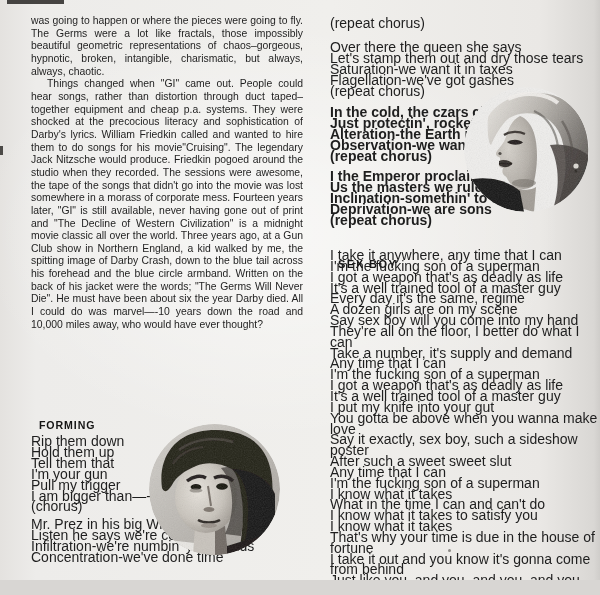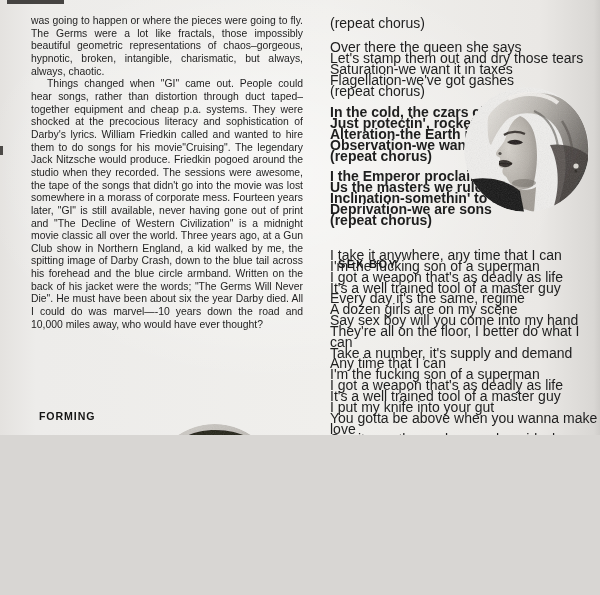--- a/index.html
+++ b/index.html
@@ -1,36 +1,36 @@
 <!DOCTYPE html>
 <html><head>
 <meta charset="utf-8">
 <style>
   html,body{margin:0;padding:0;background:#d8d6d3;}
   .page{
-    position:relative;width:600px;height:435px;overflow:hidden;
+    position:relative;width:600px;height:580px;overflow:hidden;
     background:
       radial-gradient(ellipse 420px 300px at 45% 40%, rgba(255,255,255,.55), rgba(255,255,255,0) 70%),
       linear-gradient(90deg,#e4e2df 0%,#edecea 6%,#f0efec 55%,#eae8e5 90%,#d9d7d4 99%,#cfcdca 100%),
       #eceae7;
     font-family:"Liberation Sans","DejaVu Sans",sans-serif;
     color:#1e1e1e;
   }
   
   .artifact-bar{position:absolute;left:7px;top:0;width:57px;height:4px;background:#343230;filter:blur(.5px);opacity:.9;}
   .artifact-speck-left{position:absolute;left:0;top:146px;width:3px;height:9px;background:#4c4a47;filter:blur(.4px);}
   .artifact-dot{position:absolute;left:448px;top:549px;width:3px;height:3px;border-radius:50%;background:#8d8b87;}
 
   
   .prose{position:absolute;left:31px;top:15px;width:272px;font-size:10.4px;line-height:12.65px;text-align:justify;}
   .prose p{margin:0;}
   .prose p.indent{text-indent:16px;}
   .signature{position:absolute;left:148px;top:377px;width:200px;text-align:center;font-size:10.6px;line-height:12.9px;white-space:pre-line;}
   .song-title{position:absolute;margin:8px;font-size:10.6px;font-weight:bold;letter-spacing:.9px;color:#141414;}
-  #forming-title{left:31px;top:402px;}
+  #forming-title{left:31px;top:411px;}
   .lines{position:absolute;white-space:pre-line;font-size:14px;line-height:10.9px;}
   #forming-s1{left:31px;top:436px;}
   #forming-s2{left:31px;top:519px;}
 
   
   #rc-s1{left:330px;top:18px;width:270px;}
   #rc-s2{left:330px;top:42px;width:270px;}
   #rc-s3{left:330px;top:107px;width:270px;font-weight:bold;}
   #rc-s4{left:330px;top:171px;width:270px;font-weight:bold;}
   #sexboy-title{left:330px;top:250px;letter-spacing:1.5px;font-size:11px;}
@@ -51,20 +51,27 @@
   <div class="artifact-speck-left"></div>
   <div class="artifact-dot"></div>
 
   <div class="prose">
     <p>was going to happen or where the pieces were going to fly. The Germs were a lot like fractals, those impossibly beautiful geometric representations of chaos–gorgeous, hypnotic, broken, intangible, charismatic, but always, always, chaotic.</p>
     <p class="indent">Things changed when "GI" came out. People could hear songs, rather than distortion through duct taped–together equipment and cheap p.a. systems. They were shocked at the precocious literacy and sophistication of Darby's lyrics. William Friedkin called and wanted to hire them to do songs for his movie"Cruising". The legendary Jack Nitzsche would produce. Friedkin pogoed around the studio when they recorded. The sessions were awesome, the tape of the songs that didn't go into the movie was lost somewhere in a morass of corporate mess. Fourteen years later, "GI" is still available, never having gone out of print and "The Decline of Western Civilization" is a midnight movie classic all over the world. Three years ago, at a Gun Club show in Northern England, a kid walked by me, the spitting image of Darby Crash, down to the blue tail across his forehead and the blue circle armband. Written on the back of his jacket were the words; "The Germs Will Never Die". He must have been about six the year Darby died. All I could do was marvel—-10 years down the road and 10,000 miles away, who would have ever thought?</p>
   </div>
 
 
   <h3 class="song-title" id="forming-title">FORMING</h3>
+  <div class="lines" id="forming-s1">Rip them down
+Hold them up
+Tell them that
+I'm your gun
+Pull my trigger
+I am bigger than—-
+(chorus)</div>
   <div class="lines" id="forming-s2">Mr. Prez in his big White House
 Listen he says we're comin' out
 Infiltration-we're numbin' your minds
 Concentration-we've done time</div>
 
   <div class="photo" id="man-photo">
     <svg viewBox="0 0 131 131" xmlns="http://www.w3.org/2000/svg">
       <defs>
         <clipPath id="clipM">
             <circle cx="65.5" cy="65.5" r="65.5"></circle>

